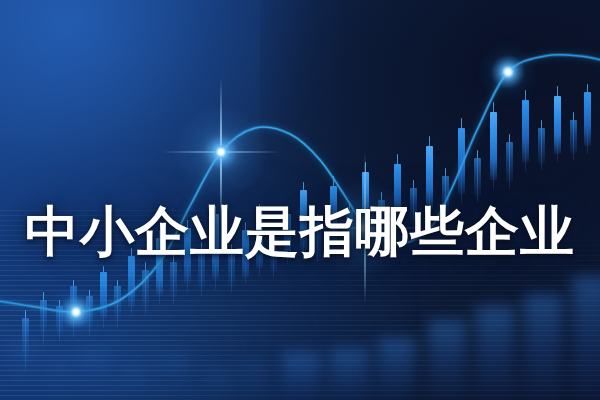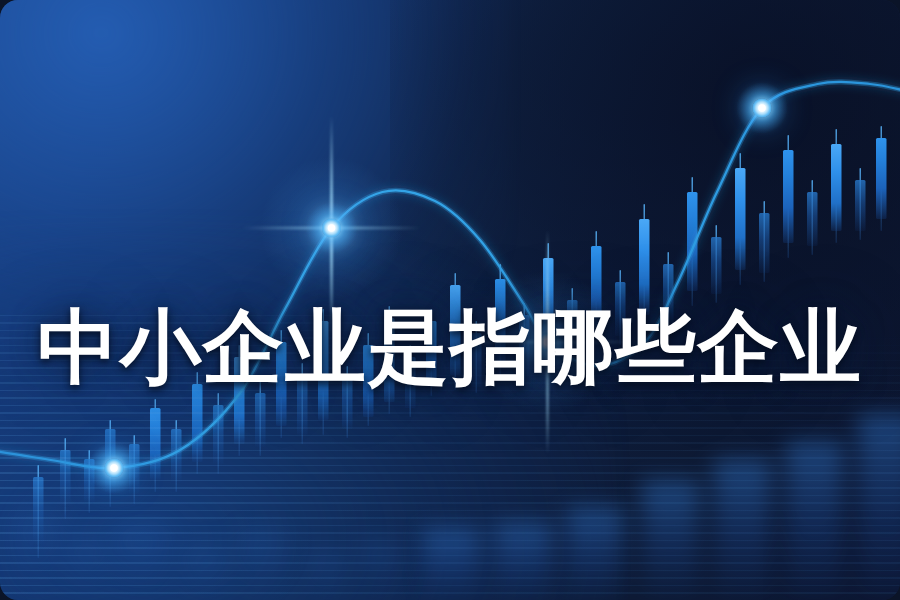--- a/index.html
+++ b/index.html
@@ -4,21 +4,20 @@
 <title>banner</title>
 <style>
   html,body{margin:0;padding:0;background:#0b1428;}
   *{box-sizing:border-box;}
   #stage{
     position:relative;
     width:600px;height:400px;
     overflow:hidden;
     font-family:"Liberation Sans","DejaVu Sans",sans-serif;
     background:#0d1a38;
-    border-radius:12px;
   }
 
   
   .bg-base{
     position:absolute;inset:0;
     background:
       linear-gradient(118deg,#1b4489 0%,#163a79 14%,#122d5e 30%,#102549 46%,#0e1d3c 62%,#0d1933 78%,#0c1530 100%);
   }
   .bg-glow-tl{
     position:absolute;left:-130px;top:-150px;width:470px;height:430px;

